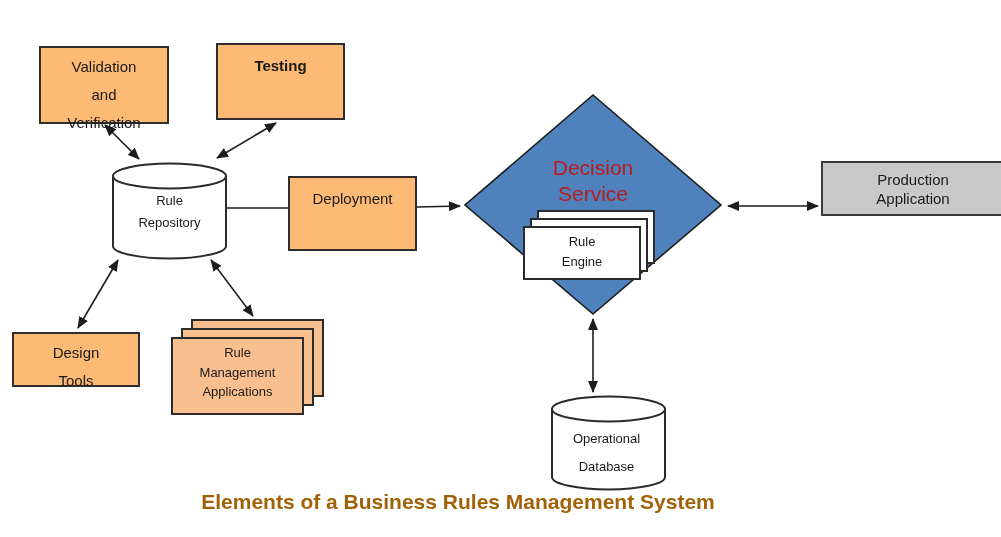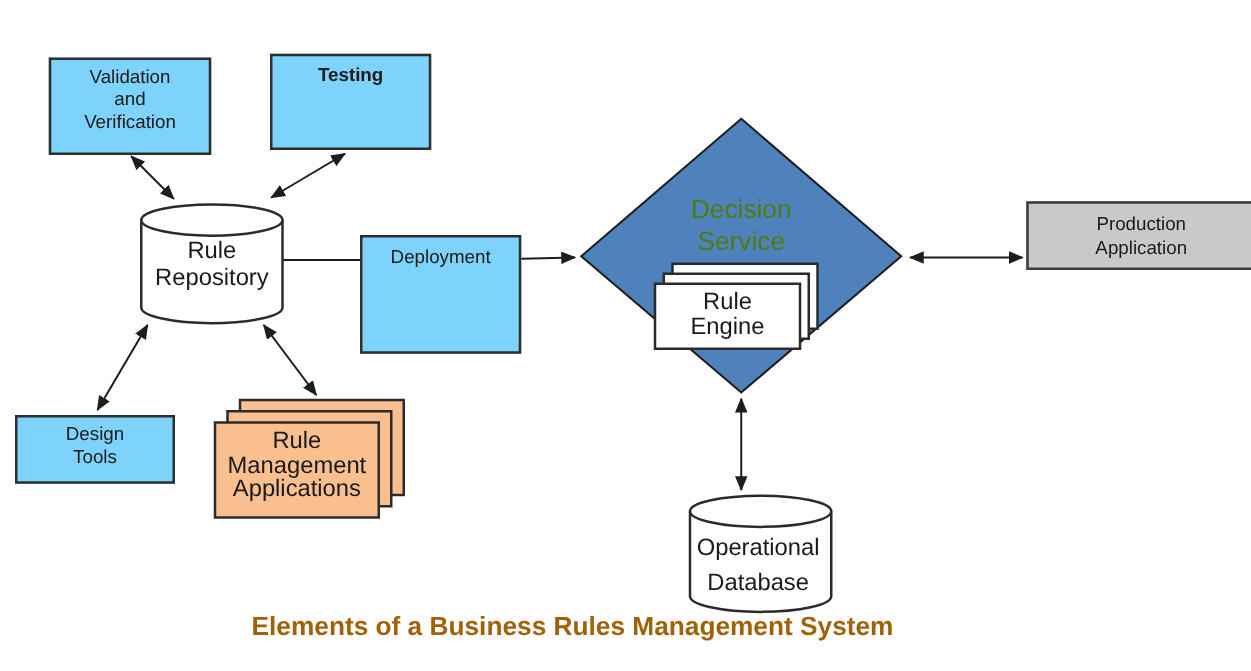--- a/index.html
+++ b/index.html
@@ -21,48 +21,48 @@
   .cyl  { fill: #ffffff; stroke: #2b2b2b; stroke-width: 2; }
   .diamond { fill: #4f81bd; stroke: #1c1c1c; stroke-width: 1.6; }
   .page-white  { fill: #ffffff; stroke: #2b2b2b; stroke-width: 2; }
   .page-orange { fill: #fabf8f; stroke: #2b2b2b; stroke-width: 2; }
 
   
   .box {
     position: absolute;
     box-sizing: border-box;
     border: 2px solid #2e2e2e;
-    background: #7dd3fc;
+    background: #fdba74;
     text-align: center;
     white-space: pre-line;
     font-size: 15px;
-    line-height: 18px;
+    line-height: 28px;
     padding-top: 5px;
   }
   .box.gray {
     background: #c9c9c9;
     border-color: #3a3a3a;
     display: flex;
     align-items: center;
     justify-content: center;
     padding-top: 0;
     line-height: 19px;
   }
 
   
   .svg-label {
     position: absolute;
     text-align: center;
     white-space: pre-line;
-    font-size: 19px;
+    font-size: 13px;
     line-height: 20px;
     pointer-events: none;
   }
   .label-repo { line-height: 22px; }
-  .label-decision { font-size: 21px; line-height: 26px; color: #4d7c0f; }
+  .label-decision { font-size: 21px; line-height: 26px; color: #b91c1c; }
   .label-opdb { line-height: 28px; }
   .label-mgmt { line-height: 19.5px; }
 
   .diagram-title {
     position: absolute;
     left: 158px;
     top: 490px;
     width: 600px;
     text-align: center;
     font-size: 21px;
@@ -110,21 +110,21 @@
     <path class="cyl" d="M552,409 L552,477 A56.5,12.5 0 0 0 665,477 L665,409"></path>
     <ellipse class="cyl" cx="608.5" cy="409" rx="56.5" ry="12.5"></ellipse>
   </svg>
 
   <div class="box" style="left:39px; top:46px; width:130px; height:78px;">Validation
 and
 Verification</div>
 
   <div class="box" style="left:216px; top:43px; width:129px; height:77px; padding-top:7px;font-weight:bold;">Testing</div>
 
-  <div class="box" style="left:288px; top:188px; width:129px; height:95px; padding-top:7px;">Deployment</div>
+  <div class="box" style="left:288px; top:176px; width:129px; height:75px; padding-top:7px;">Deployment</div>
 
   <div class="box" style="left:12px; top:332px; width:128px; height:55px;">Design
 Tools</div>
 
   <div class="box gray" style="left:821px; top:161px; width:184px; height:55px;">Production
 Application</div>
 
   <div class="svg-label label-repo" style="left:113px; top:190px; width:113px;">Rule
 Repository</div>
 

